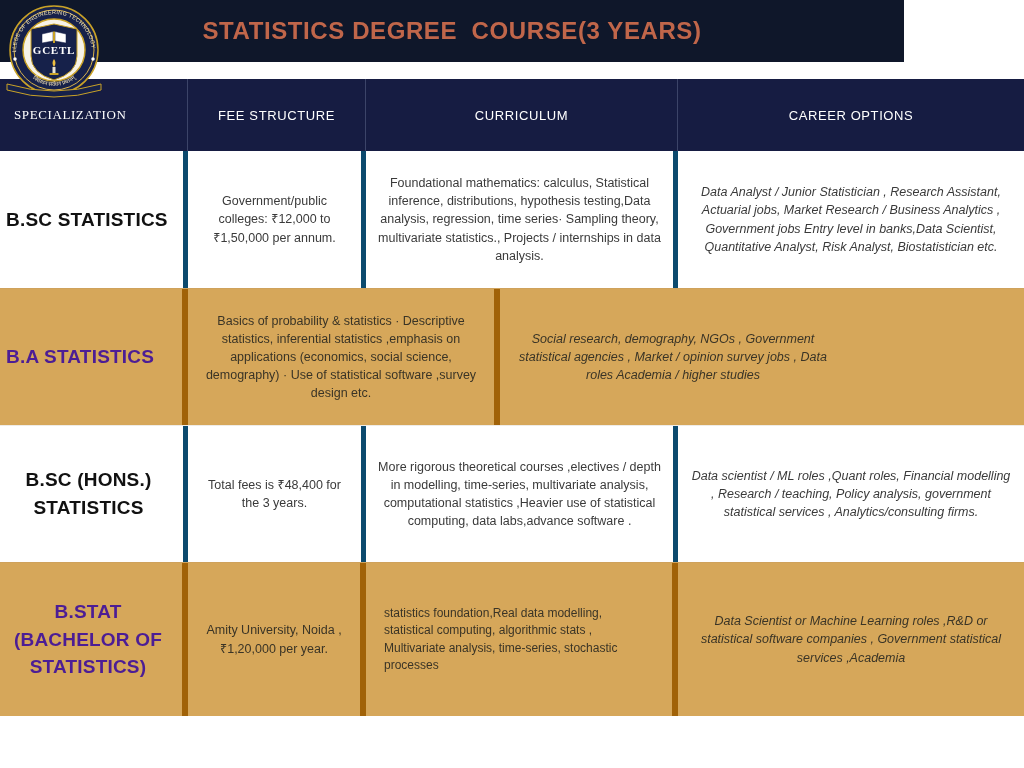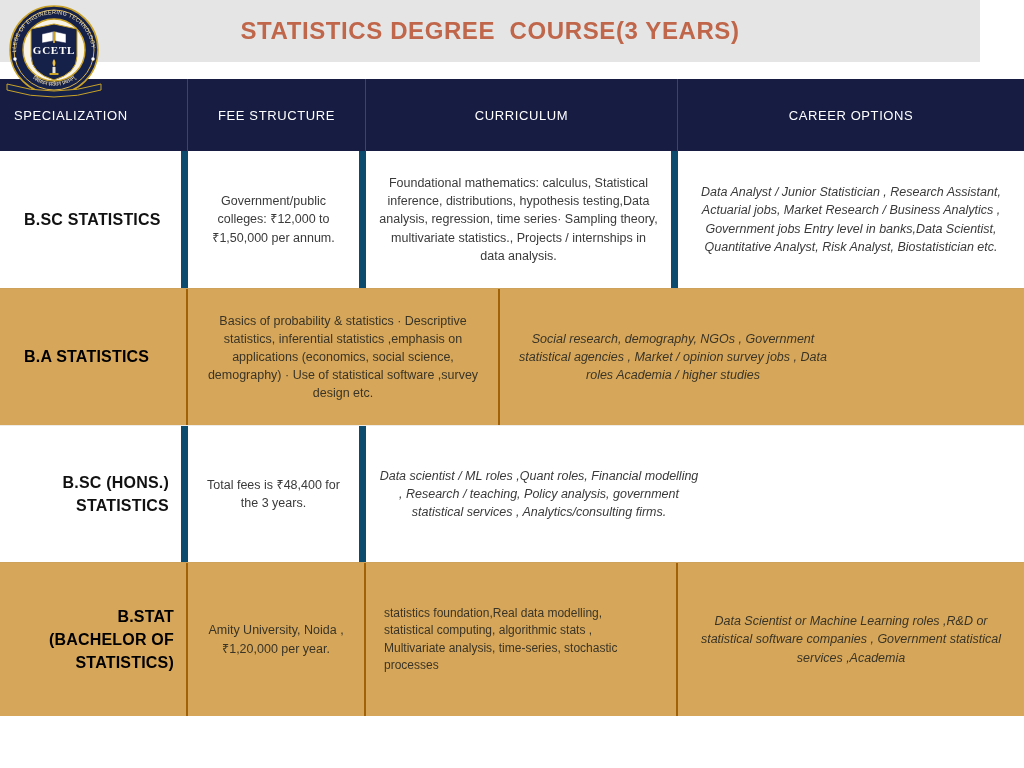--- a/index.html
+++ b/index.html
@@ -14,23 +14,23 @@
   body {
     font-family: "Liberation Sans", sans-serif;
     background: #ffffff;
     position: relative;
   }
 
   
   .title-bar {
     position: absolute;
     left: 0; top: 0;
-    width: 980px;
+    width: 904px;
     height: 62px;
-    background: #e5e5e5;
+    background: #0f172a;
     display: flex;
     align-items: center;
     justify-content: center;
   }
 
   .title-text {
     font-size: 24px;
     font-weight: bold;
     letter-spacing: 0.6px;
     color: #c0664a;
@@ -72,21 +72,21 @@
     align-items: center;
     padding: 0 14px;
     color: #ffffff;
     font-size: 13px;
     letter-spacing: 0.6px;
     border-right: 1px solid #3c4468;
     font-weight: normal;
   }
   .header-cell:last-child { border-right: none; }
 
-  .header-cell.c0 { justify-content: flex-start; padding-left: 14px; }
+  .header-cell.c0 { justify-content: flex-start; padding-left: 14px; font-family: Liberation Serif, serif; }
   .header-cell.c1,
   .header-cell.c2,
   .header-cell.c3 { justify-content: center; }
 
   
   .c0 { width: 188px; flex: 0 0 188px; }
   .c1 { width: 178px; flex: 0 0 178px; }
   .c2 { width: 312px; flex: 0 0 312px; text-align: right; }
   .c3 { width: 346px; flex: 0 0 346px; }
 
@@ -106,36 +106,36 @@
     display: flex;
     align-items: center;
     justify-content: center;
     padding: 8px 12px;
     font-size: 12.5px;
     line-height: 1.45;
     color: #3a3a3a;
     text-align: center;
   }
 
-  .row-light .cell { border-right: 7px solid #0c4a6e; }
-  .row-gold  .cell { border-right: 2px solid #a16207; }
+  .row-light .cell { border-right: 5px solid #0c4a6e; }
+  .row-gold  .cell { border-right: 6px solid #a16207; }
   .cell:last-child { border-right: none; font-style: italic; }
 
   .cell.spec {
     justify-content: flex-start;
-    text-align: right;
+    text-align: center;
     font-weight: bold;
-    font-size: 16px;
+    font-size: 19px;
     color: #111111;
     letter-spacing: 0.2px;
-    padding-left: 24px;
+    padding-left: 6px;
   }
 
   .row-gold .cell { color: #3a3426; }
-  .row-gold .cell.spec { color: #000000; }
+  .row-gold .cell.spec { color: #4c1d95; }
 
   
   .cell.curriculum-alt {
     justify-content: flex-start;
     text-align: left;
     font-family: "Liberation Sans", sans-serif;
     font-size: 12px;
     padding-left: 18px;
     padding-right: 32px;
   }
@@ -211,20 +211,21 @@
 
   <div class="row data-row r1 row-gold gold-topline">
     <div class="cell spec c0">B.A STATISTICS</div>
     <div class="cell c2">Basics of probability &amp; statistics · Descriptive statistics, inferential statistics  ,emphasis on applications (economics, social science, demography) · Use of statistical software ,survey design etc.</div>
     <div class="cell c3">Social research, demography, NGOs , Government statistical agencies , Market / opinion survey jobs , Data roles Academia / higher studies</div>
   </div>
 
   <div class="row data-row r2 row-light light-topline">
     <div class="cell spec c0">B.SC (HONS.) STATISTICS</div>
     <div class="cell c1">Total fees is ₹48,400 for the 3 years.</div>
+    <div class="cell c2">More rigorous theoretical courses ,electives / depth in modelling, time-series, multivariate analysis, computational statistics  ,Heavier use of statistical computing, data labs,advance software .</div>
     <div class="cell c3">Data scientist / ML roles ,Quant roles, Financial modelling , Research / teaching, Policy analysis, government statistical services , Analytics/consulting firms.</div>
   </div>
 
   <div class="row data-row r3 row-gold gold-topline">
     <div class="cell spec c0">B.STAT (BACHELOR OF STATISTICS)</div>
     <div class="cell c1">Amity University, Noida ,₹1,20,000 per year.</div>
     <div class="cell c2 curriculum-alt">statistics foundation,Real data modelling, statistical computing, algorithmic stats , Multivariate analysis, time-series, stochastic processes</div>
     <div class="cell c3">Data Scientist or Machine Learning roles ,R&amp;D or statistical software companies , Government statistical services ,Academia</div>
   </div>
 

